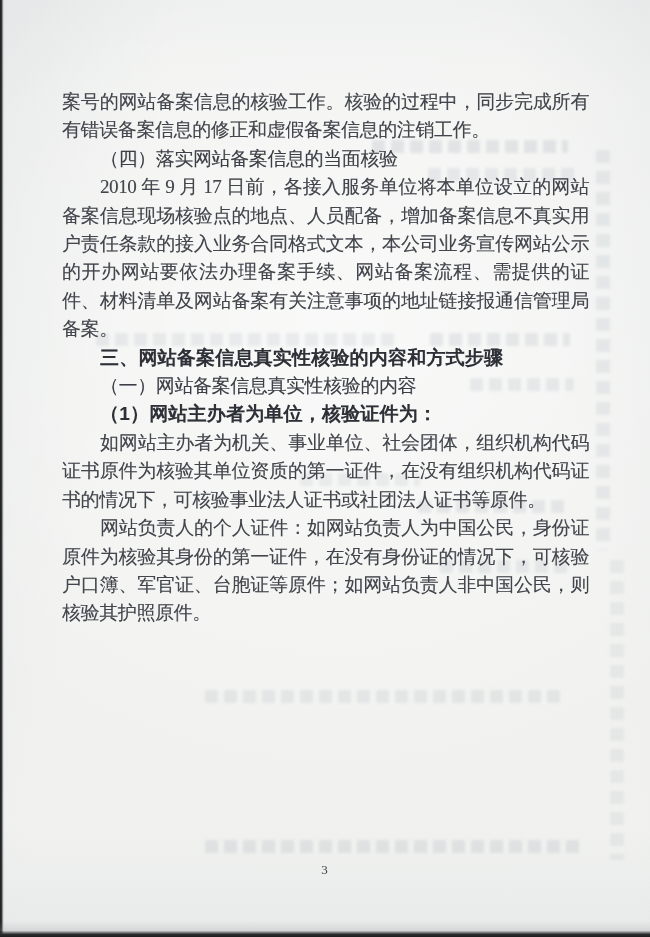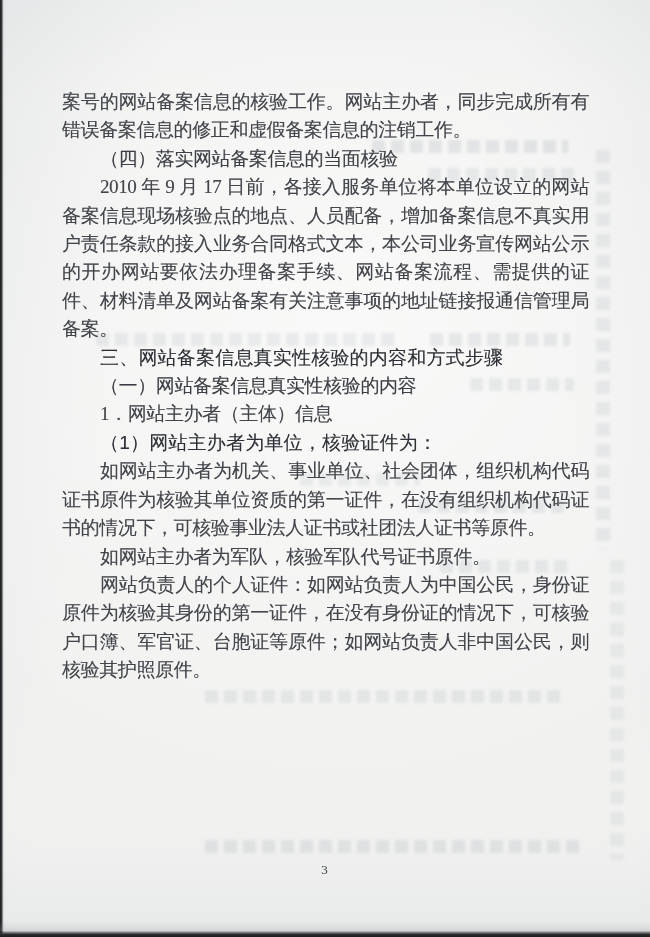--- a/index.html
+++ b/index.html
@@ -58,21 +58,21 @@
     font-size: 19px;
     line-height: 28.4px;
     letter-spacing: -0.4px;
     text-align: justify;
     color: #42454b;
     text-shadow: 0.3px 0.3px 0.4px rgba(70,73,80,0.35);
   }
   .para.indent { text-indent: 2em; }
   .para.heading-bold {
     font-family: "Liberation Sans", "DejaVu Sans", sans-serif;
-    font-weight: 400;
+    font-weight: 700;
     color: #2d3036;
     letter-spacing: 0.2px;
   }
   .para.subheading {
     color: #3c3f45;
   }
 
   
   .page-footer {
     position: absolute;
@@ -133,29 +133,27 @@
   <div class="bleed b5"></div>
   <div class="bleed b6"></div>
   <div class="bleed b7"></div>
   <div class="bleed b8"></div>
   <div class="bleed b9"></div>
   <div class="bleed b10"></div>
   <div class="bleed v b11"></div>
   <div class="bleed v b12"></div>
 
   <main class="doc-body">
-      <p class="para body">案号的网站备案信息的核验工作。网站主办者，同步完成所有有错误备案信息的修正和虚假备案信息的注销工作。</p>
+      <p class="para body">案号的网站备案信息的核验工作。核验的过程中，同步完成所有有错误备案信息的修正和虚假备案信息的注销工作。</p>
       <p class="para subheading indent">（四）落实网站备案信息的当面核验</p>
       <p class="para body indent">2010 年 9 月 17 日前，各接入服务单位将本单位设立的网站备案信息现场核验点的地点、人员配备，增加备案信息不真实用户责任条款的接入业务合同格式文本，本公司业务宣传网站公示的开办网站要依法办理备案手续、网站备案流程、需提供的证件、材料清单及网站备案有关注意事项的地址链接报通信管理局备案。</p>
       <p class="para heading-bold indent">三、网站备案信息真实性核验的内容和方式步骤</p>
       <p class="para subheading indent">（一）网站备案信息真实性核验的内容</p>
-      <p class="para body indent">1．网站主办者（主体）信息</p>
       <p class="para heading-bold indent">（1）网站主办者为单位，核验证件为：</p>
       <p class="para body indent">如网站主办者为机关、事业单位、社会团体，组织机构代码证书原件为核验其单位资质的第一证件，在没有组织机构代码证书的情况下，可核验事业法人证书或社团法人证书等原件。</p>
-      <p class="para body indent">如网站主办者为军队，核验军队代号证书原件。</p>
       <p class="para body indent">网站负责人的个人证件：如网站负责人为中国公民，身份证原件为核验其身份的第一证件，在没有身份证的情况下，可核验户口簿、军官证、台胞证等原件；如网站负责人非中国公民，则核验其护照原件。</p>
     </main>
 
   <footer class="page-footer">
     <span class="page-number">3</span>
   </footer>
 
 </div>
 
 </body></html>

